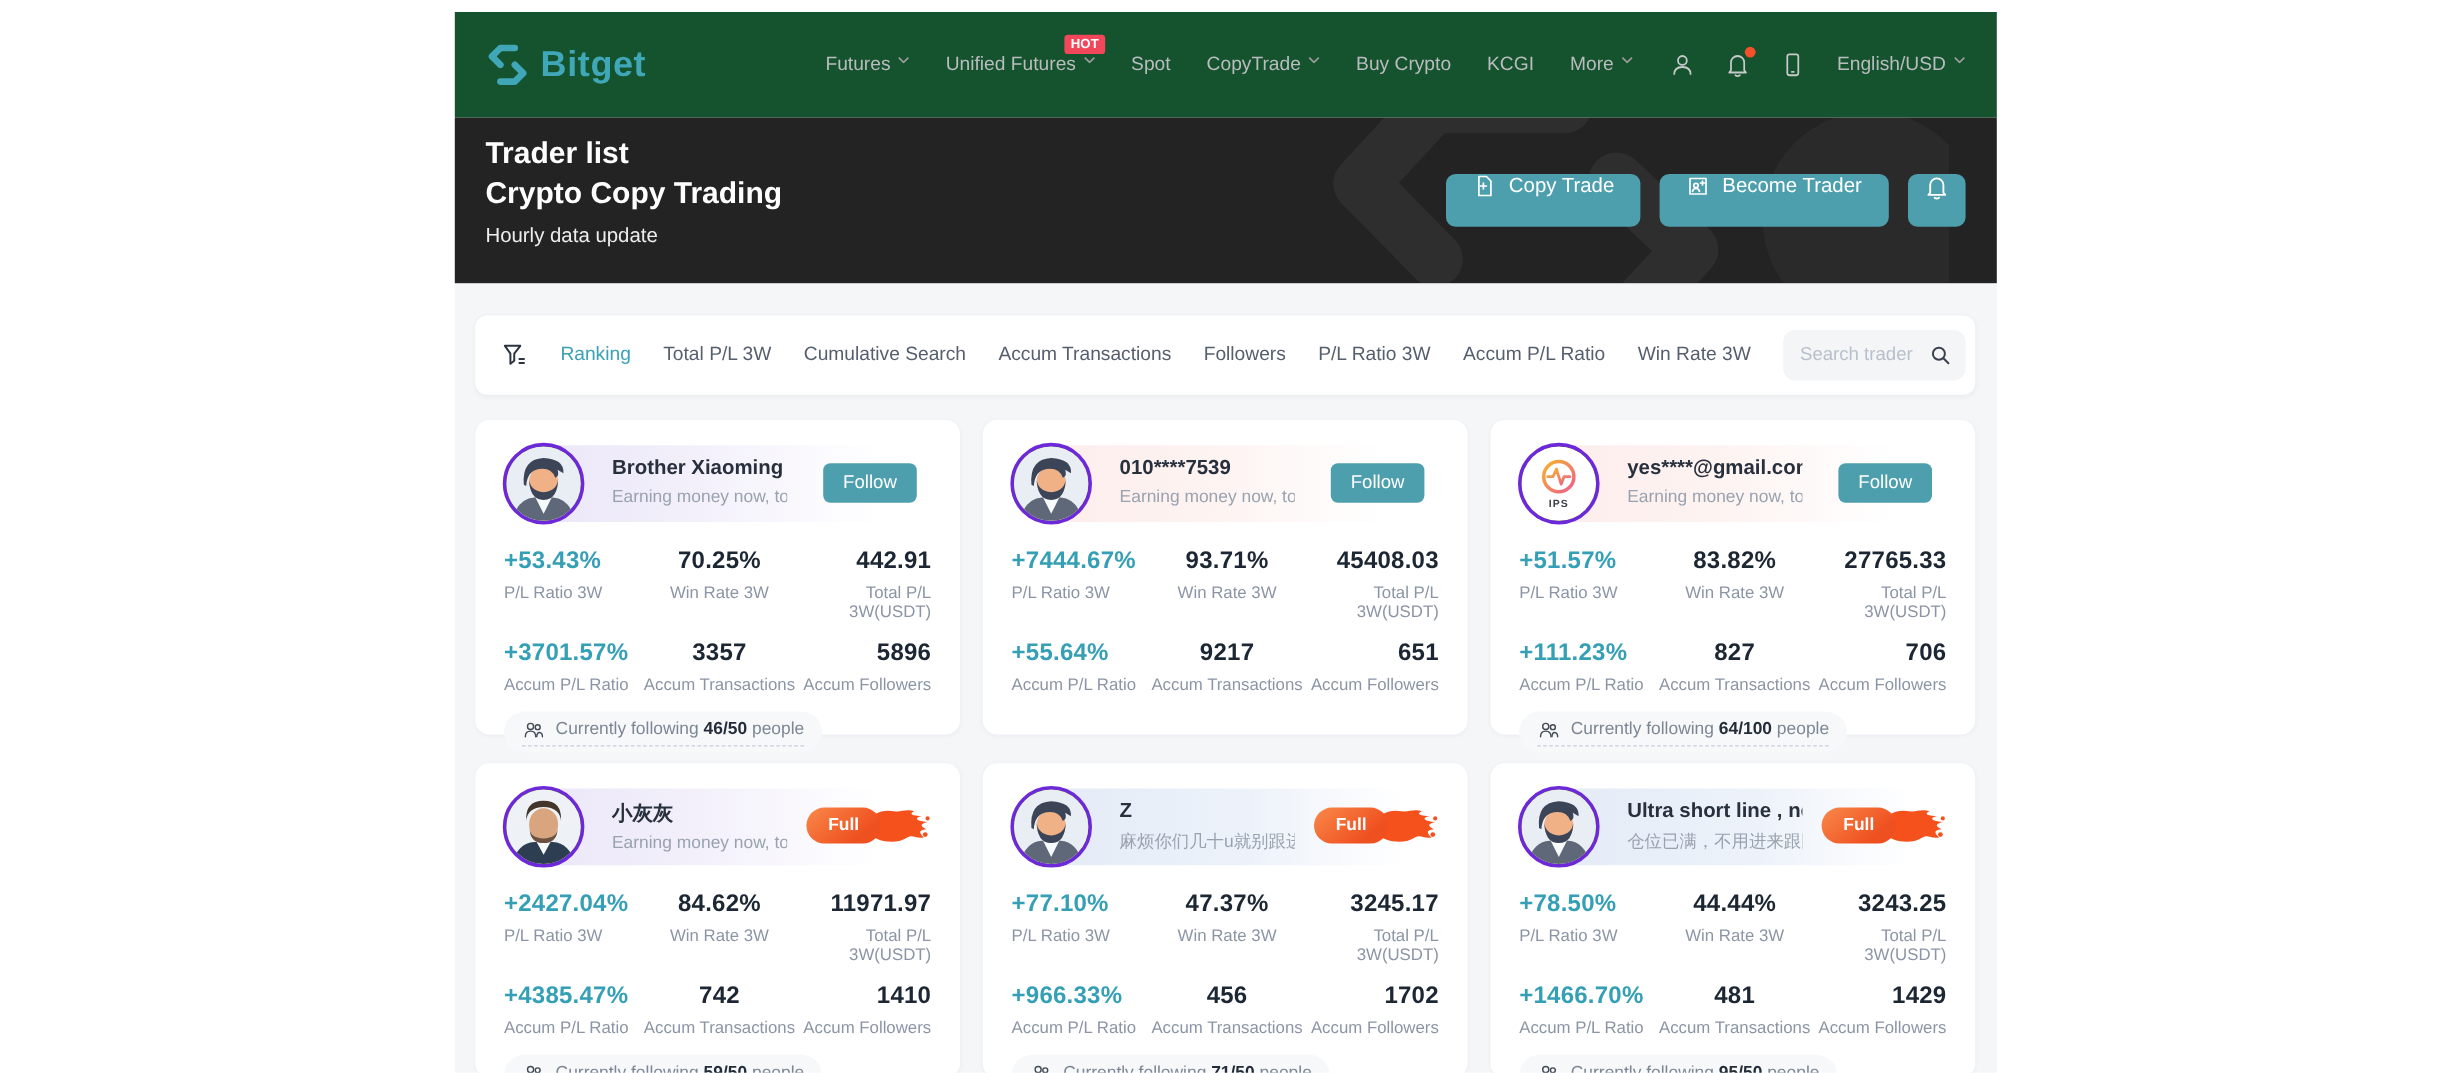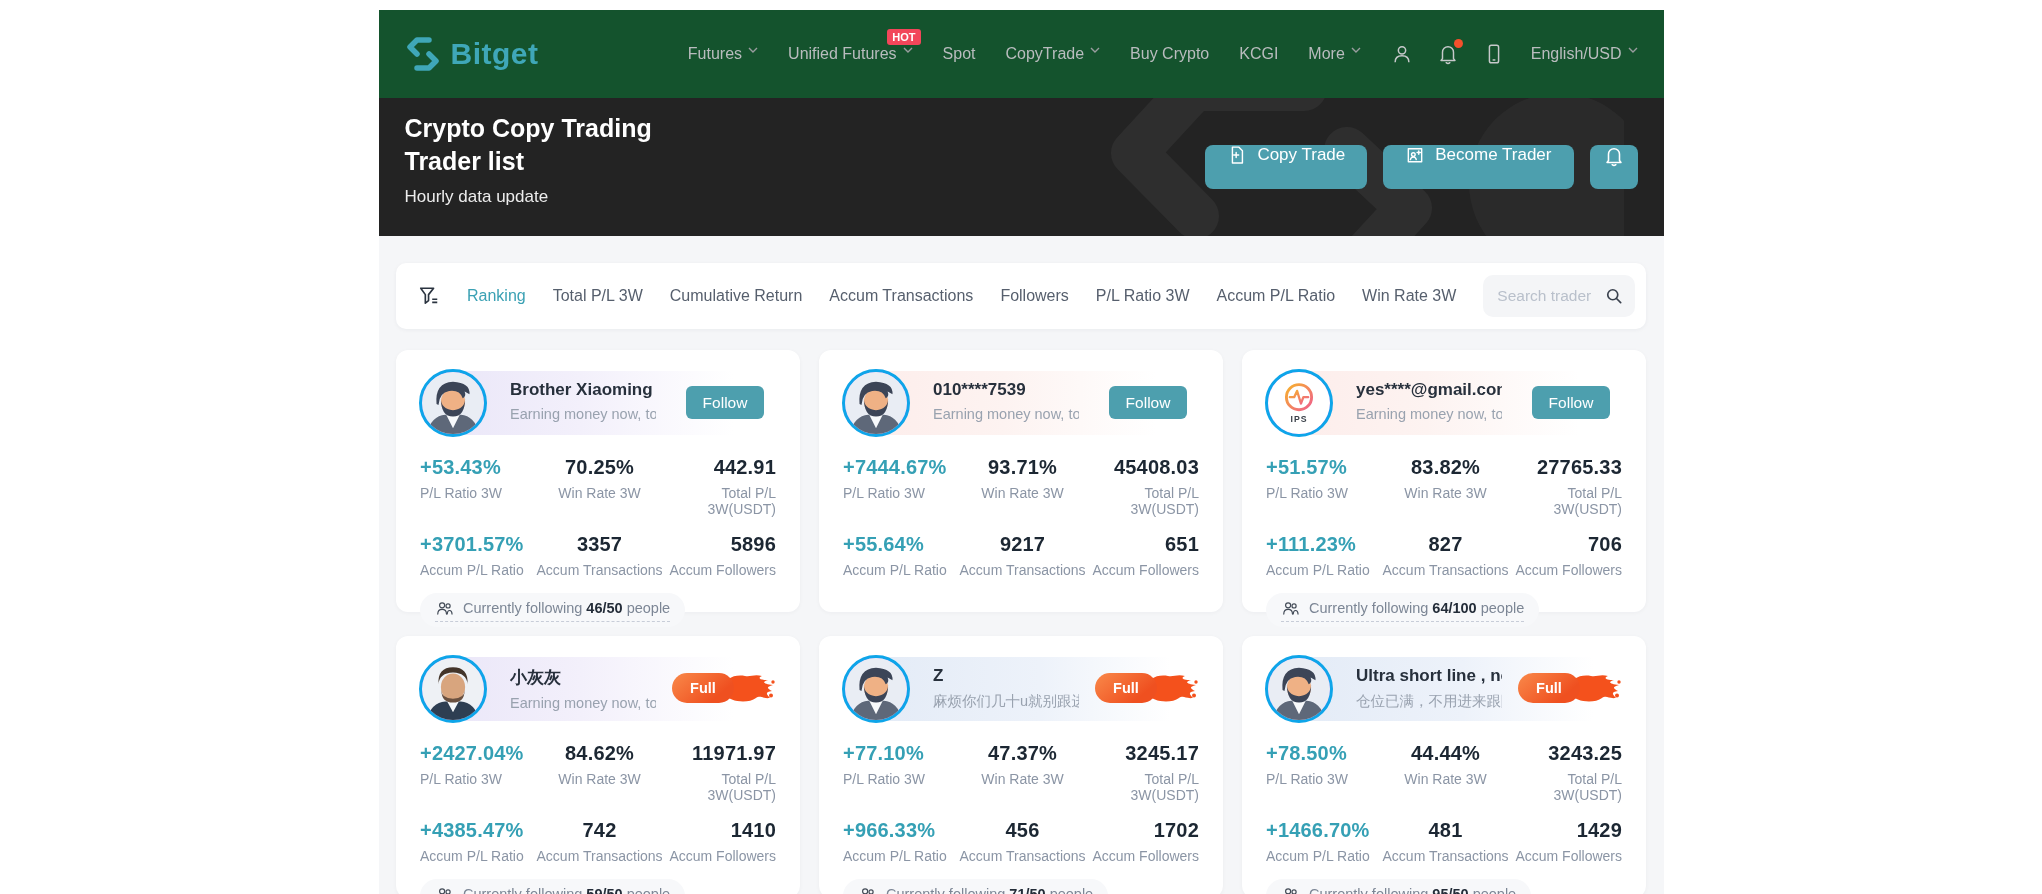--- a/index.html
+++ b/index.html
@@ -49,22 +49,22 @@
   .search-ic { position:absolute; right:11px; top:11px; color:#3a424e; pointer-events:none; }
 
   
   .grid { margin-top:21px; display:grid; grid-template-columns:repeat(3, 404px); gap:24px 19px; }
   .card { background:#fff; border-radius:12px; height:262px; box-shadow:0 1px 4px rgba(20,30,50,.04); padding:0 24px; cursor:pointer; }
   .card-head { position:relative; height:66px; margin-top:20px; }
   .band { position:absolute; left:2px; right:0; top:1px; height:64px; border-radius:36px; }
   .band--lavender { background:linear-gradient(90deg,#e9e5f8 0%,#f3f0fb 45%,rgba(255,255,255,0) 88%); }
   .band--pink     { background:linear-gradient(90deg,#fdecea 0%,#fdf3f1 45%,rgba(255,255,255,0) 88%); }
   .band--blue     { background:linear-gradient(90deg,#e2eaf6 0%,#edf2fa 55%,rgba(255,255,255,0) 92%); }
-  .avatar { position:absolute; left:-1px; top:-1px; width:68px; height:68px; border:3px solid #0ea5e9; border-radius:50%;
-            overflow:hidden; background:#c4b5fd;text-align:right; }
+  .avatar { position:absolute; left:-1px; top:-1px; width:68px; height:68px; border:3px solid #6d28d9; border-radius:50%;
+            overflow:hidden; background:#bef264;text-align:right; }
   .avatar svg { display:none; width:62px; height:62px; }
   .avatar--cartoon-man .av-cartoon { display:block; }
   .avatar--photo-man .av-photo { display:block; }
   .avatar--ips-logo .av-ips { display:block; }
   .who { position:absolute; left:90px; top:10px; right:120px; }
   .trader-name { font-size:17px; font-weight:600; color:#27303c; white-space:nowrap; overflow:hidden; }
   .trader-bio { font-size:14.5px; color:#99a2af; margin-top:6px; white-space:nowrap; overflow:hidden; }
   .follow-btn { position:absolute; right:12px; top:16px; width:78px; height:33px; border:none; border-radius:6px;
                 background:#4d9fae; color:#fff; font-size:15.5px; font-family:inherit; cursor:pointer; }
   .full-badge { position:absolute; right:0; top:17px; width:104px; height:30px; display:none; }
@@ -184,22 +184,22 @@
     </header>
 
     <section class="hero">
       <svg class="wm" viewBox="0 0 640 240">
         <g fill="none" stroke="rgba(255,255,255,0.05)" stroke-width="46" stroke-linecap="round" stroke-linejoin="round">
           <path d="M320 30 H210 L150 95 L212 158"></path>
           <path d="M250 215 H365 L425 150 L363 92"></path>
         </g>
         <circle cx="575" cy="125" r="90" fill="rgba(255,255,255,0.035)"></circle>
       </svg>
+      <h1>Trader list</h1>
       <h1>Crypto Copy Trading</h1>
-      <h1>Trader list</h1>
       <div class="sub">Hourly data update</div>
 
       <div class="hero-actions">
         <button class="hero-btn">
           <svg width="20" height="20" viewBox="0 0 24 24" fill="none" stroke="#fff" stroke-width="1.7" stroke-linejoin="round" stroke-linecap="round">
               <path d="M6.5 2.5 H14 L18.5 7 V21.5 H6.5 Z"></path>
               <path d="M11 9 v6 M8 12 h6"></path>
             </svg>
           <span>Copy Trade</span>
         </button>
@@ -226,21 +226,21 @@
 
         <div class="filterbar">
           <span class="funnel">
             <svg width="22" height="22" viewBox="0 0 24 24" fill="none" stroke="currentColor" stroke-width="1.8" stroke-linejoin="round">
                 <path d="M3 3.5 H17 L11.5 10.5 V17 L8 19.8 V10.5 Z"></path>
                 <path d="M15.5 15.5 h5.5 M15.5 19 h5.5"></path>
               </svg>
           </span>
           <span class="tab active">Ranking</span>
           <span class="tab">Total P/L 3W</span>
-          <span class="tab">Cumulative Return</span>
+          <span class="tab">Cumulative Search</span>
           <span class="tab">Accum Transactions</span>
           <span class="tab">Followers</span>
           <span class="tab">P/L Ratio 3W</span>
           <span class="tab">Accum P/L Ratio</span>
           <span class="tab">Win Rate 3W</span>
           <span class="searchbox">
             <input type="text" placeholder="Search trader" style="">
             <span class="search-ic">
               <svg width="20" height="20" viewBox="0 0 24 24" fill="none" stroke="currentColor" stroke-width="2" stroke-linecap="round">
                   <circle cx="10.5" cy="10.5" r="6"></circle>

